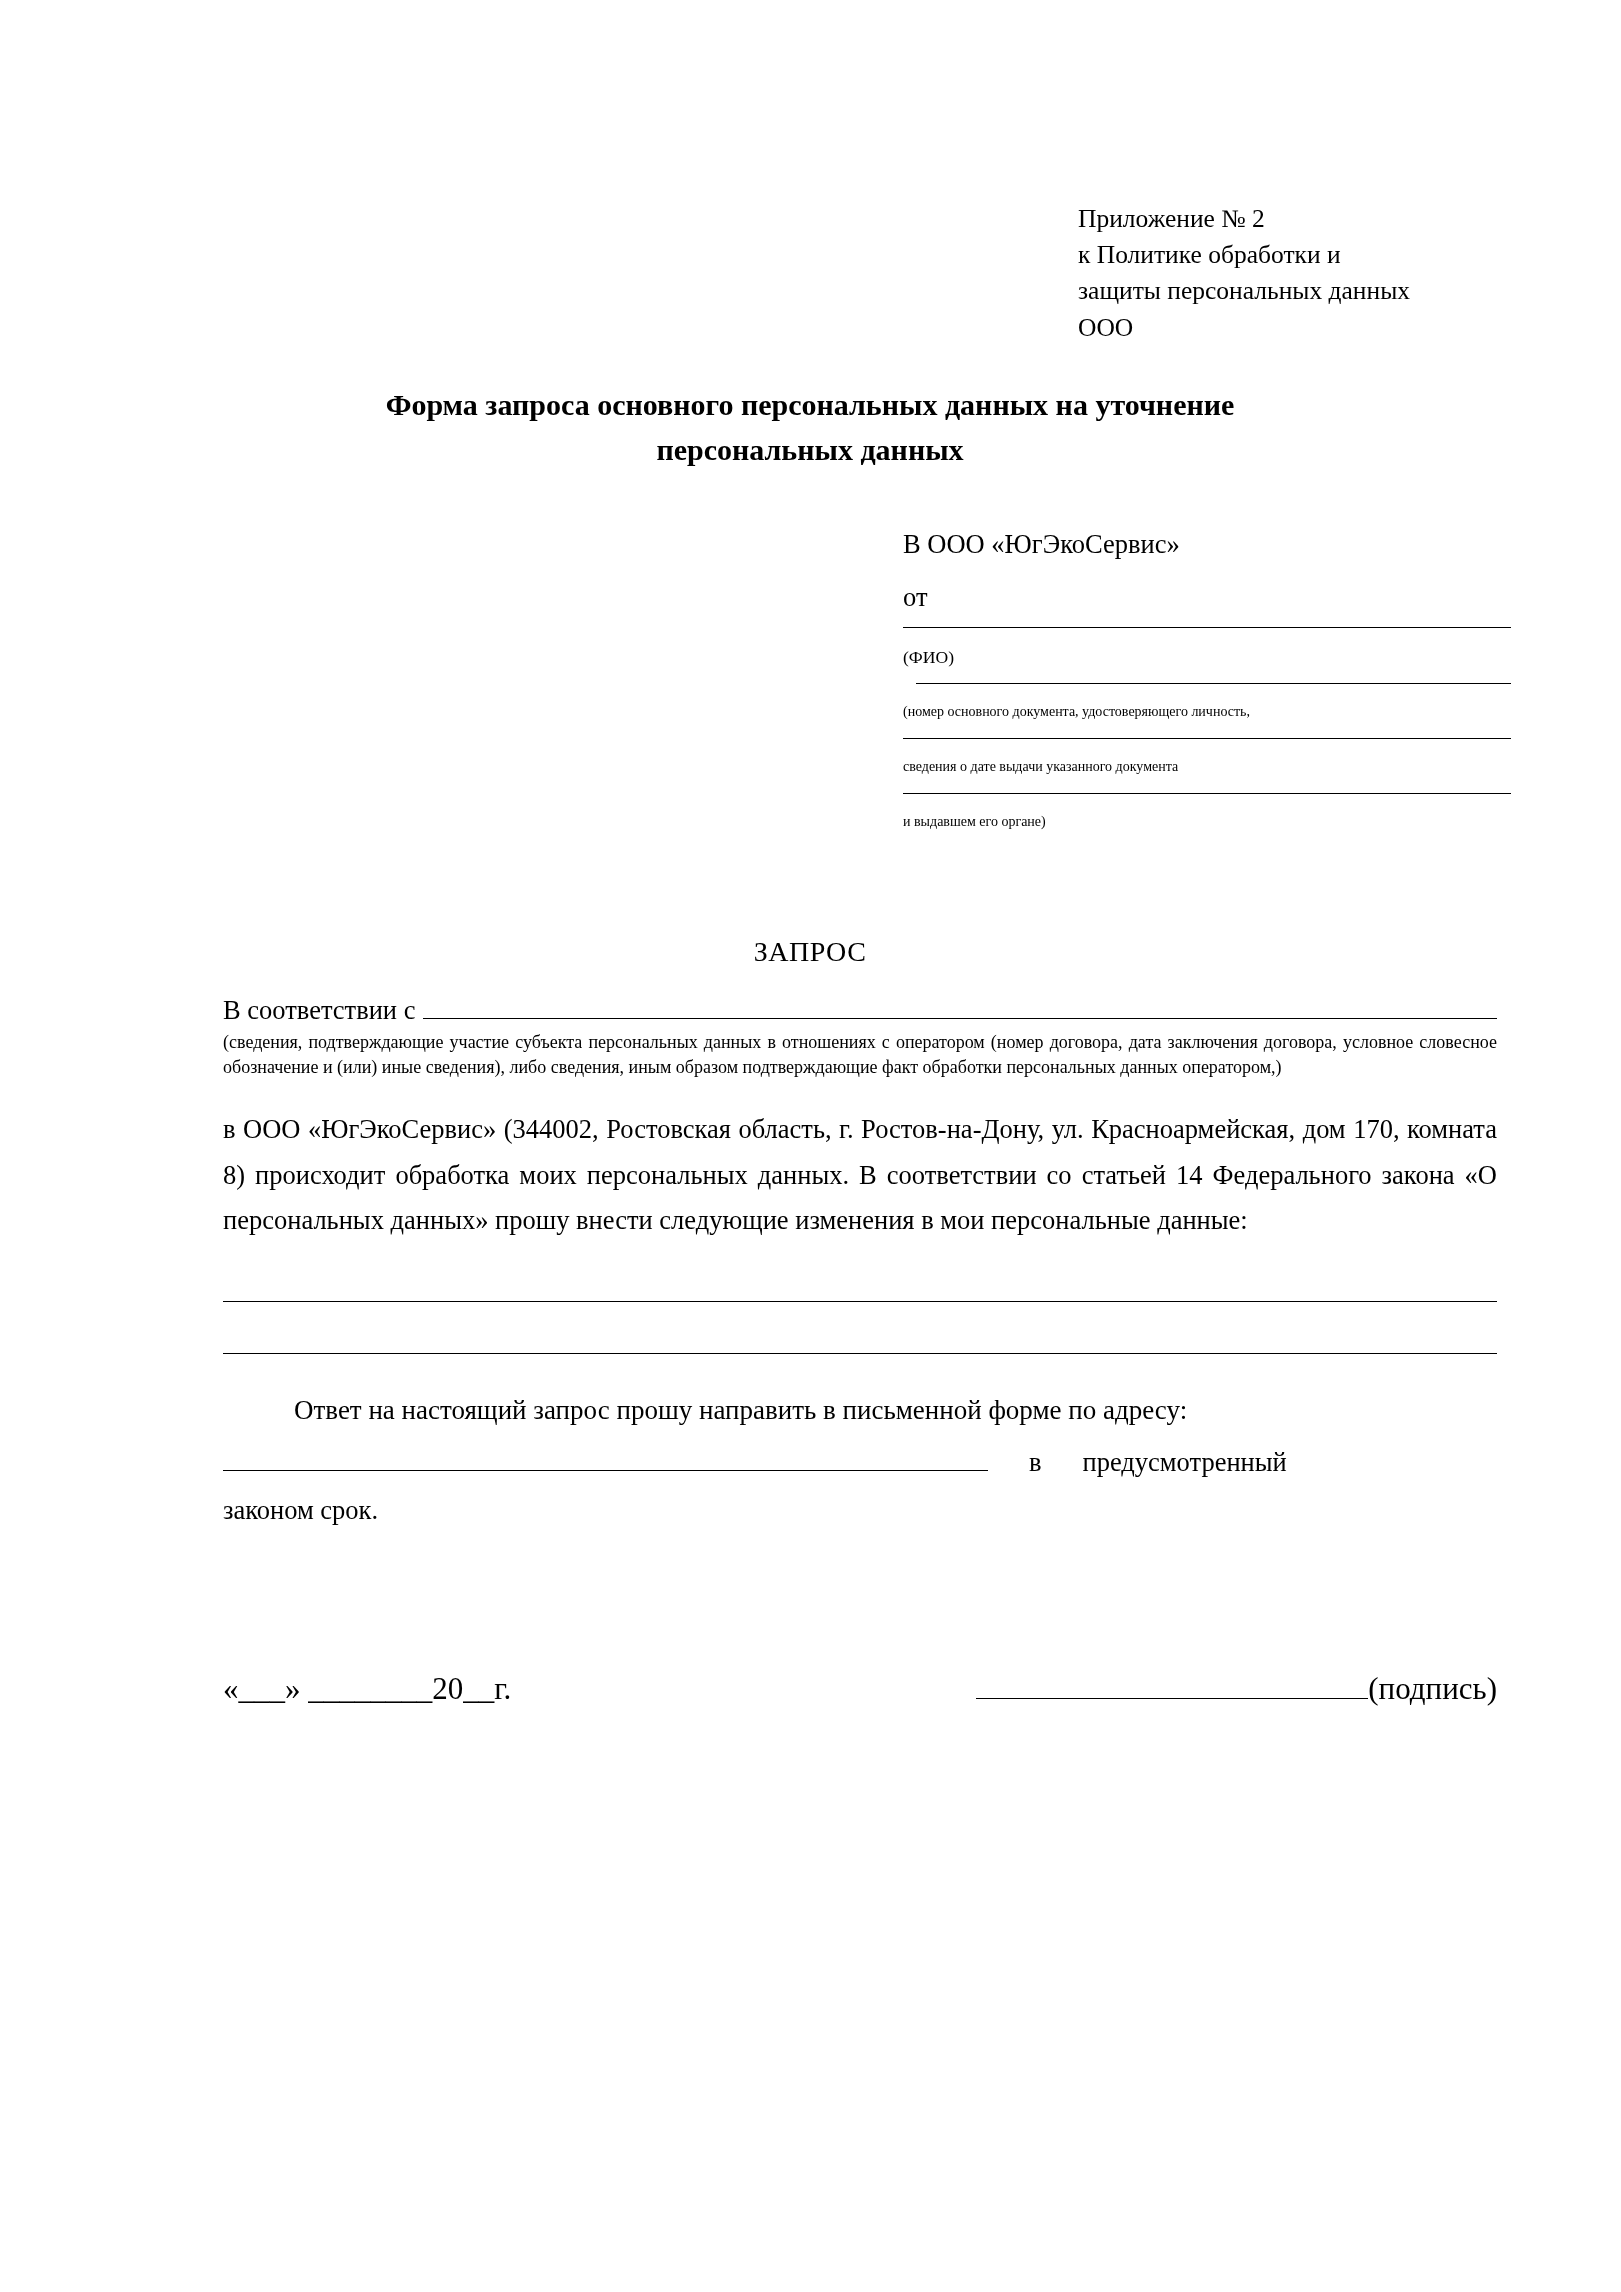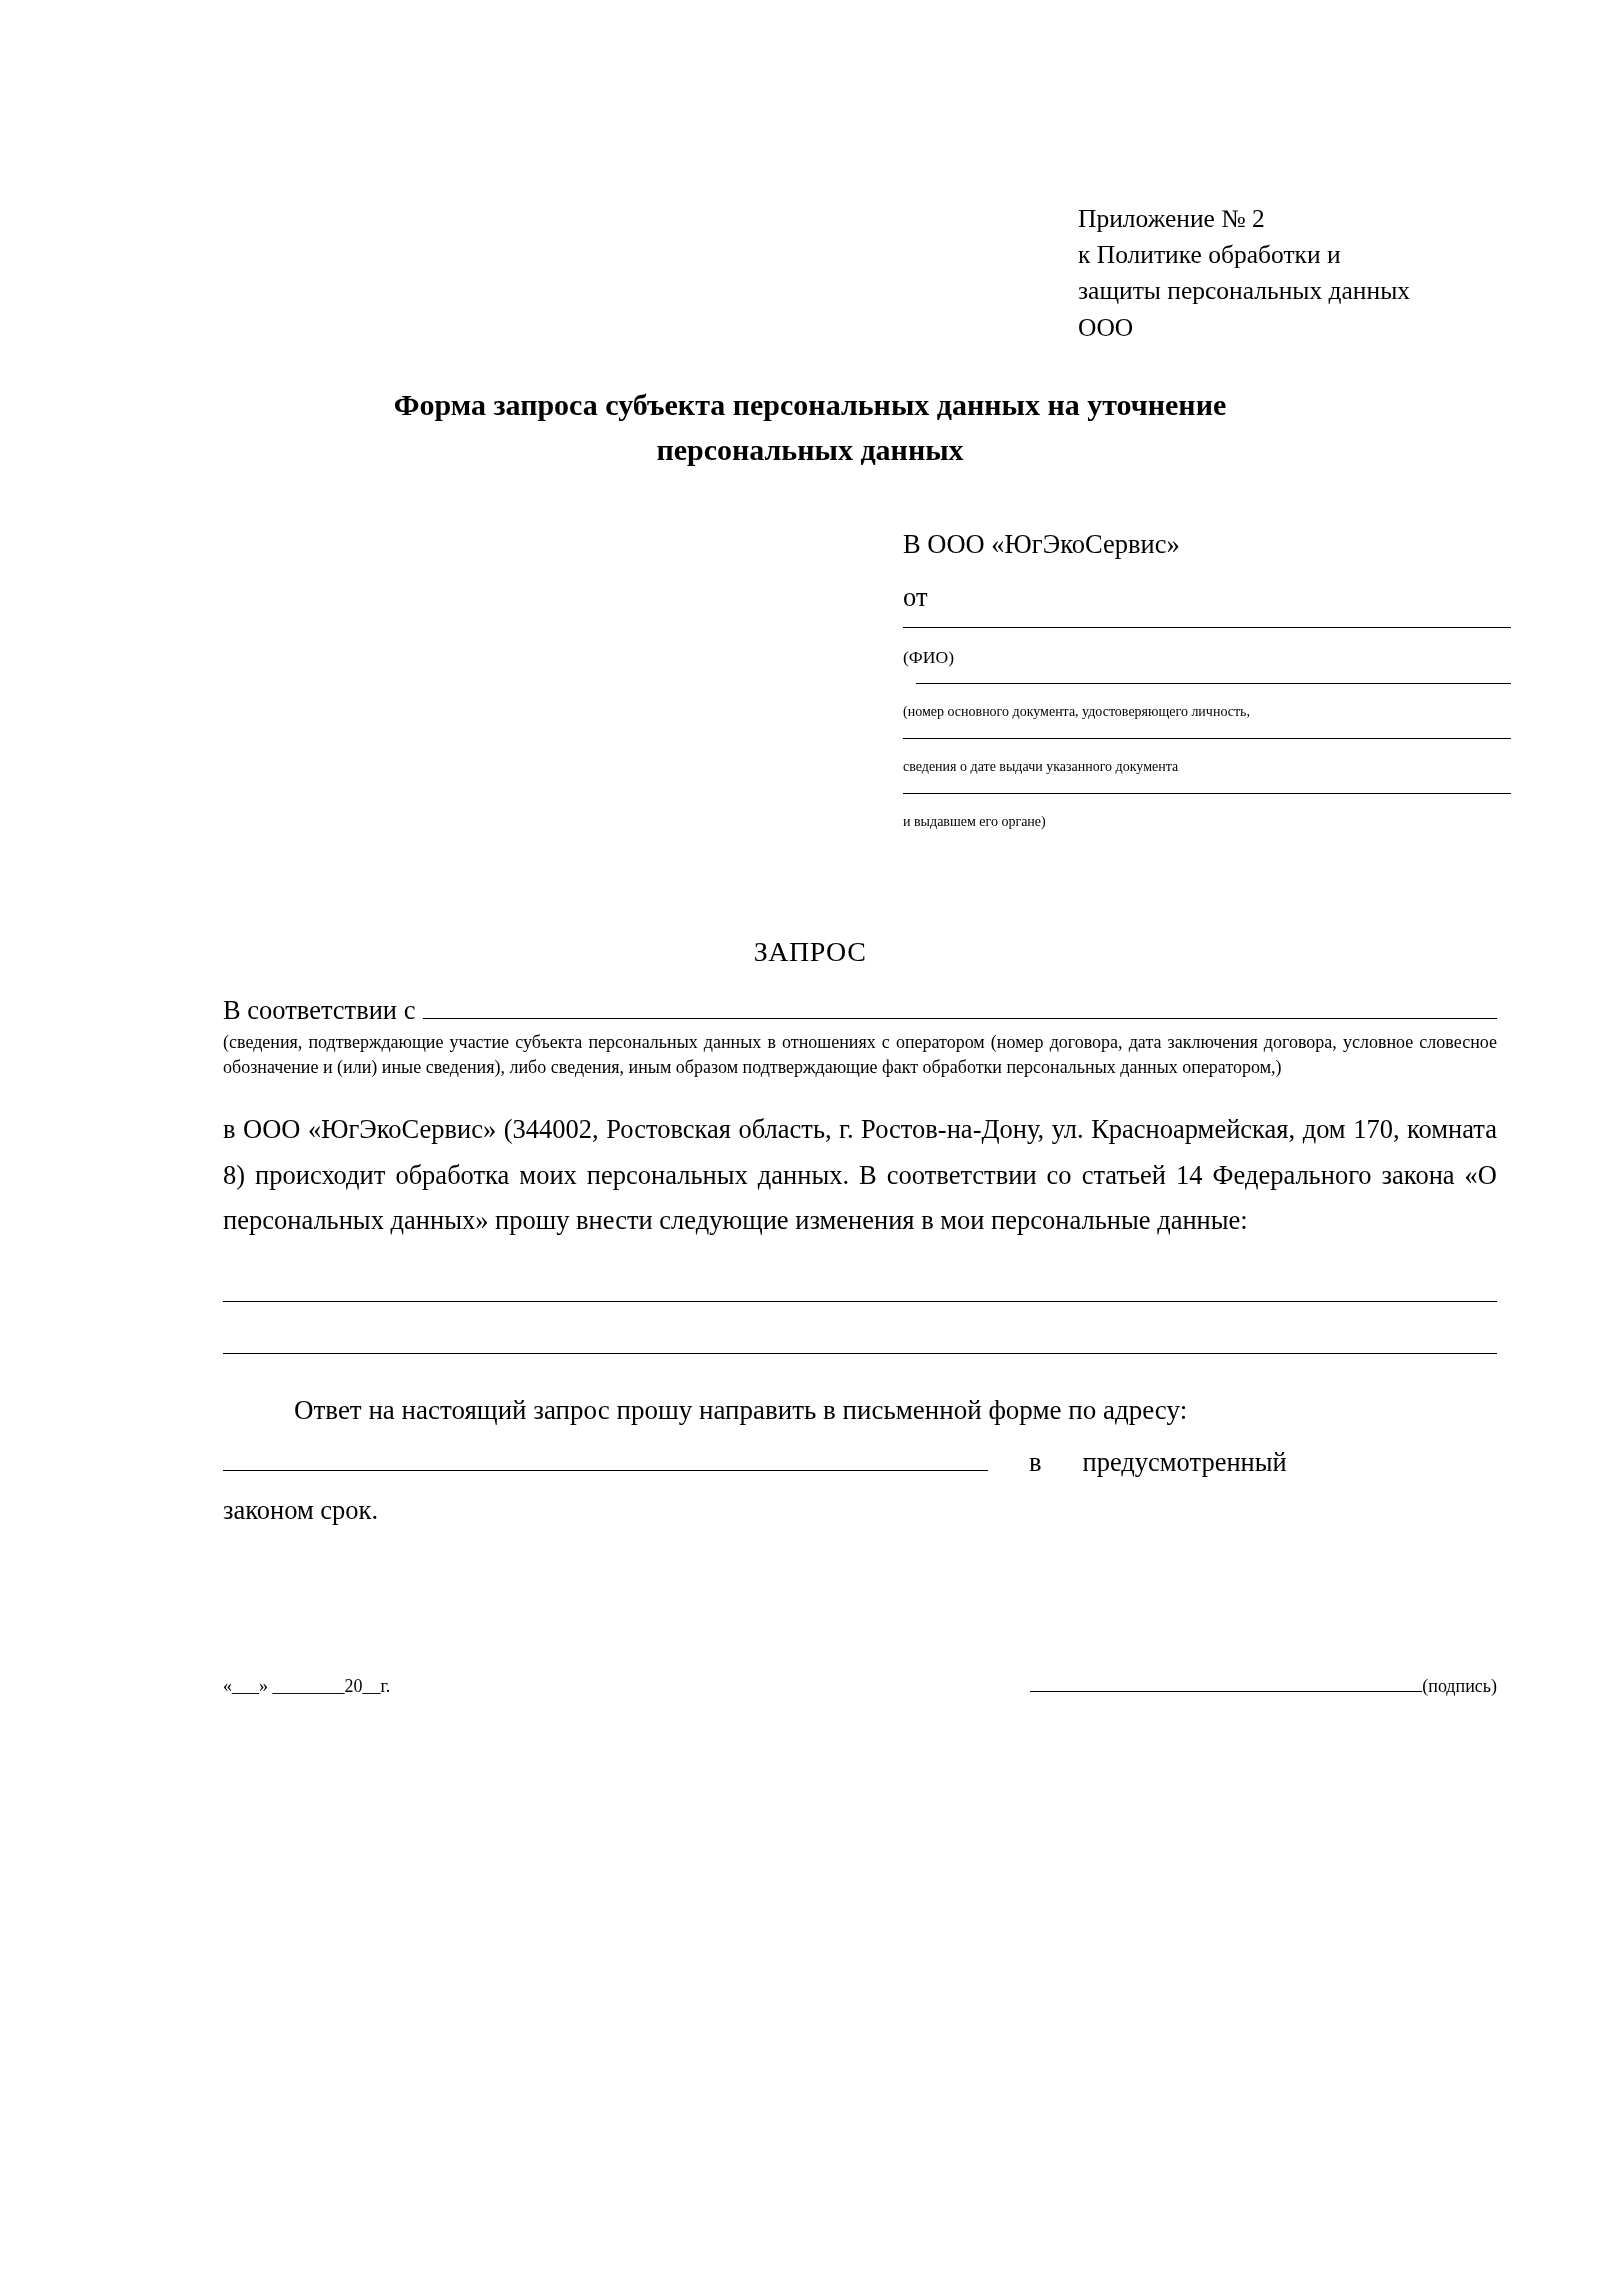--- a/index.html
+++ b/index.html
@@ -156,21 +156,21 @@
     font-size: 26.5px;
     margin-top: 17.6px;
   }
 
   
   .sign-row {
     position: absolute;
     left: 223px;
     top: 1671px;
     width: 1274px;
-    font-size: 18px;
+    font-size: 31px;
     display: flex;
     align-items: baseline;
     justify-content: space-between;
     white-space: nowrap;
   }
   .sign-date { letter-spacing: 0px; }
   .sign-right { display: flex; align-items: baseline; }
   .sign-right .sig-blank {
     display: inline-block;
     width: 392px;
@@ -184,21 +184,21 @@
 <div class="page">
 
   <div class="header-block">
     <div>Приложение № 2</div>
     <div>к Политике обработки и</div>
     <div>защиты персональных данных</div>
     <div>ООО</div>
   </div>
 
   <div class="doc-title">
-    <span>Форма запроса субъекта персональных данных на уточнение</span><br>
+    <span>Форма запроса основного персональных данных на уточнение</span><br>
     <span>персональных данных</span>
   </div>
 
   <div class="addressee">
     <div class="to-org">В ООО «ЮгЭкоСервис»</div>
     <div class="from">от</div>
 
     <div class="fill-line line-1"></div>
     <div class="cap cap-1">(ФИО)</div>
 

